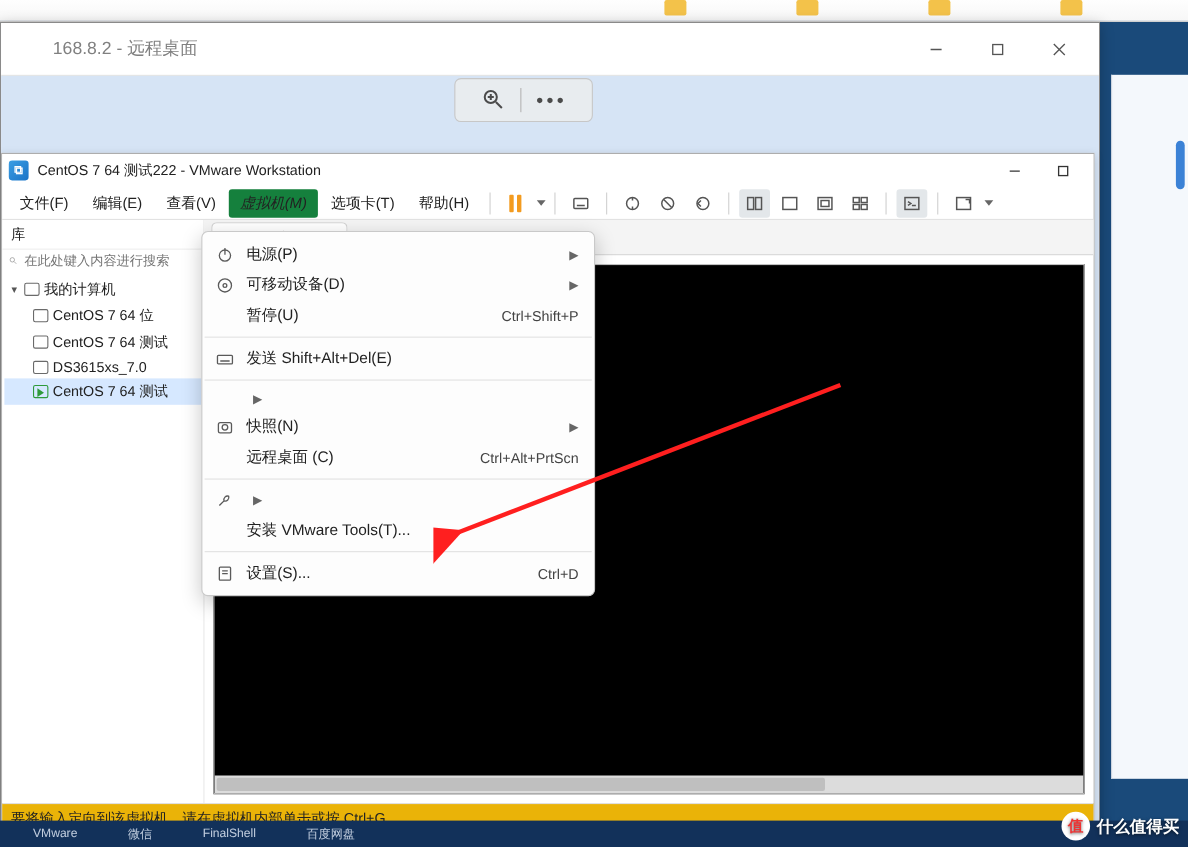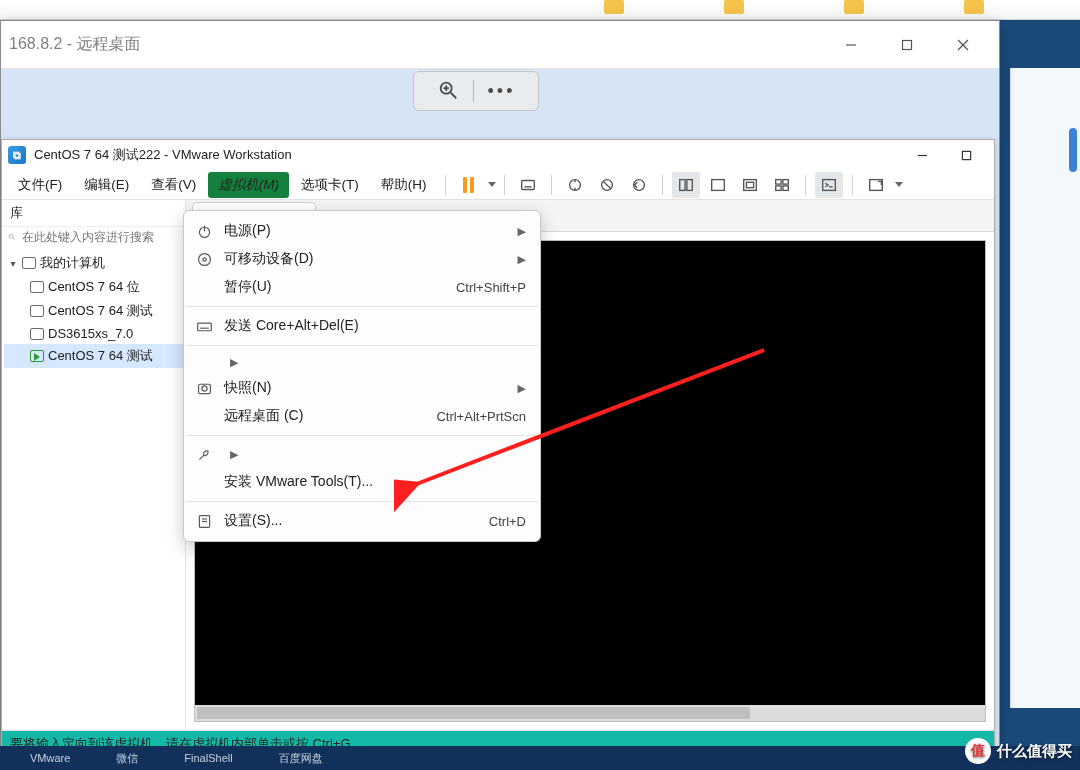--- a/index.html
+++ b/index.html
@@ -34,21 +34,21 @@
     box-shadow:0 3px 12px rgba(0,0,0,.25);
   }
   #rdp-titlebar {
     height:48px; background:#fff;
     display:flex; align-items:center;
     padding:0 8px;
     border-bottom:1px solid #e3e3e3;
     color:#808080;
     font-size:16px;
   }
-  #rdp-titlebar .title { flex:1; }
+  #rdp-titlebar .title { flex:1;margin-left:39px; }
   .winctl { width:56px; height:38px; display:flex;align-items:center;justify-content:center;color:#555; }
   .winctl svg{width:12px;height:12px;stroke:#555;stroke-width:1.2;fill:none;}
 
   #rdp-client {
     position:absolute; left:0; top:48px; width:998px; height:690px;
     background:#d6e4f5; 
   }
 
   
   #rdp-pill {
@@ -161,21 +161,21 @@
   #vmw-console .line{white-space:pre;}
   #vmw-console .scrollbar{
     position:absolute;left:0;right:0;bottom:0;height:16px;background:#dcdcdc;
   }
   #vmw-console .scrollbar .thumb{
     position:absolute;left:2px;top:2px;height:12px;width:70%;background:#bfbfbf;border-radius:2px;
   }
 
   #vmw-status{
     position:absolute;left:0;right:0;bottom:0;height:26px;
-    background:#14b8a6;border-top:1px solid #e0e0e0;
+    background:#eab308;border-top:1px solid #e0e0e0;
     display:flex;align-items:center;padding:11px 8px;font-size:13px;
   }
 
   
   #vm-menu{
     position:absolute;
     left:183px; top:210px;
     width:358px;
     background:#fdfdfd;
     border:1px solid #c9c9c9;
@@ -491,21 +491,21 @@
     <span class="mi-shortcut">Ctrl+Shift+P</span>
   </div>
   <div class="vm-menu-sep"></div>
   <div class="vm-menu-row">
     <span class="mi-icon">
         <svg viewBox="0 0 20 20">
           <rect x="2" y="6" width="16" height="9" rx="1"></rect>
           <line x1="5" y1="12" x2="15" y2="12"></line>
         </svg>
       </span>
-    <span class="mi-label">发送 Core+Alt+Del(E)</span>
+    <span class="mi-label">发送 Shift+Alt+Del(E)</span>
   </div>
   <div class="vm-menu-sep"></div>
   <div class="vm-menu-row">
     <span class="mi-icon"></span>
     <span class="mi-arrow">▶</span>
   </div>
   <div class="vm-menu-row">
     <span class="mi-icon">
         <svg viewBox="0 0 20 20">
           <rect x="3" y="5" width="14" height="11" rx="2"></rect>

